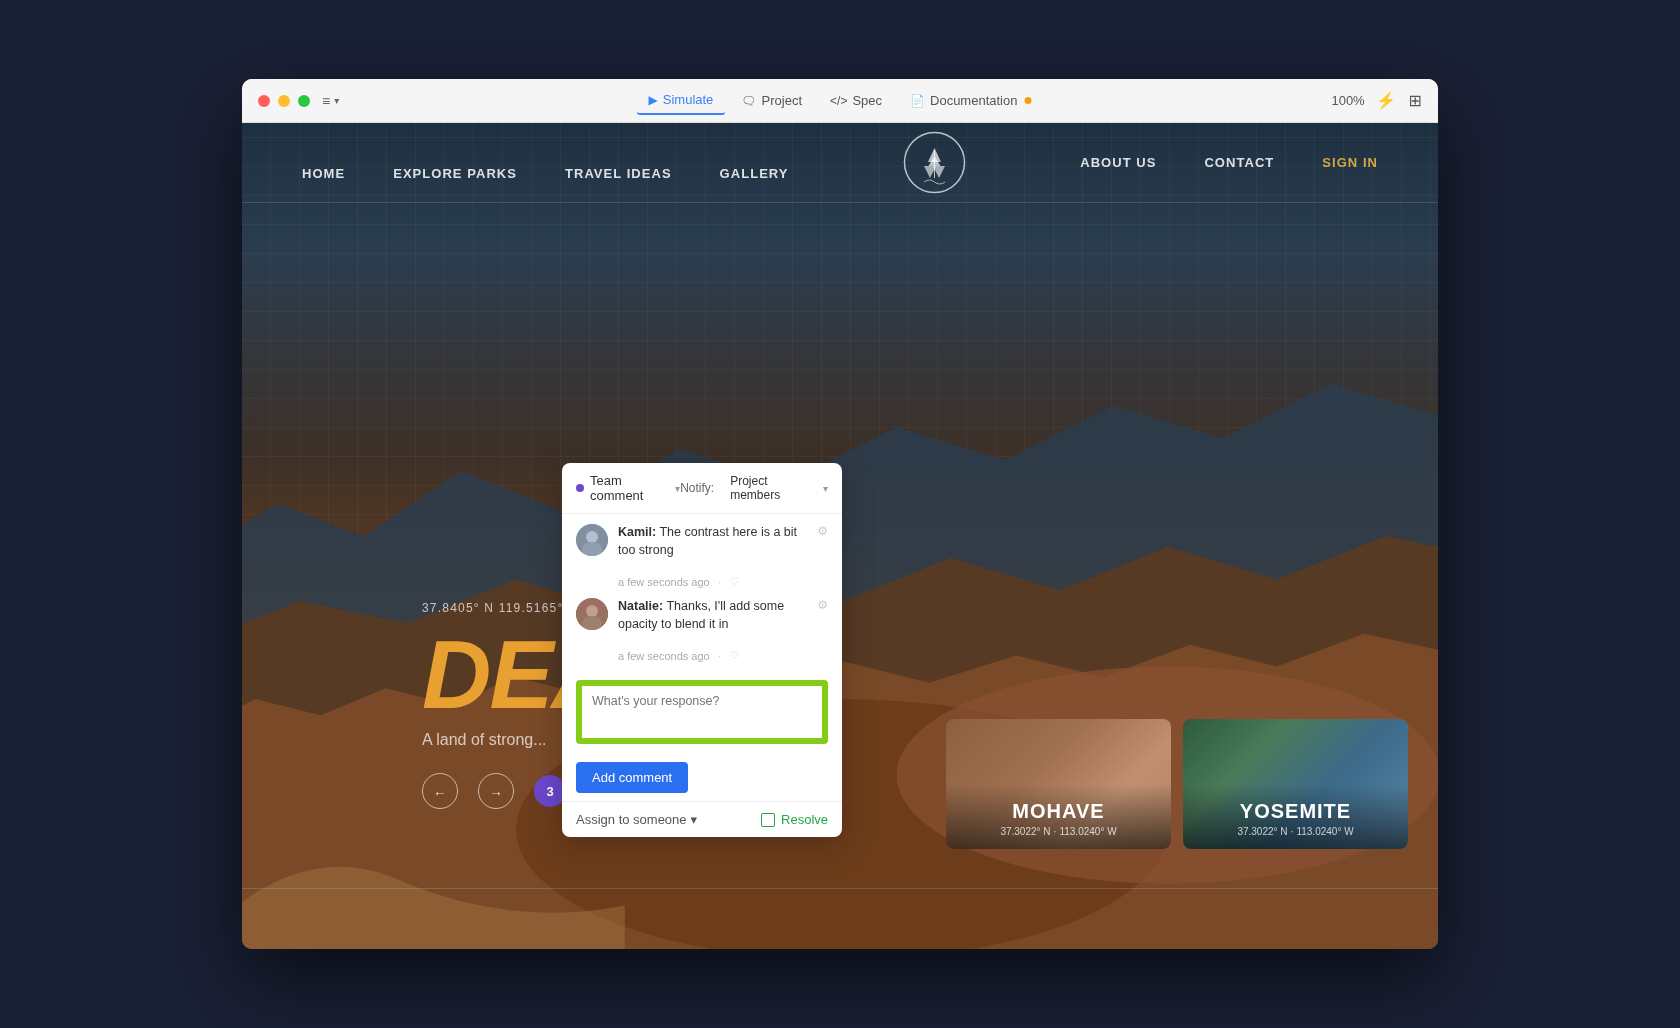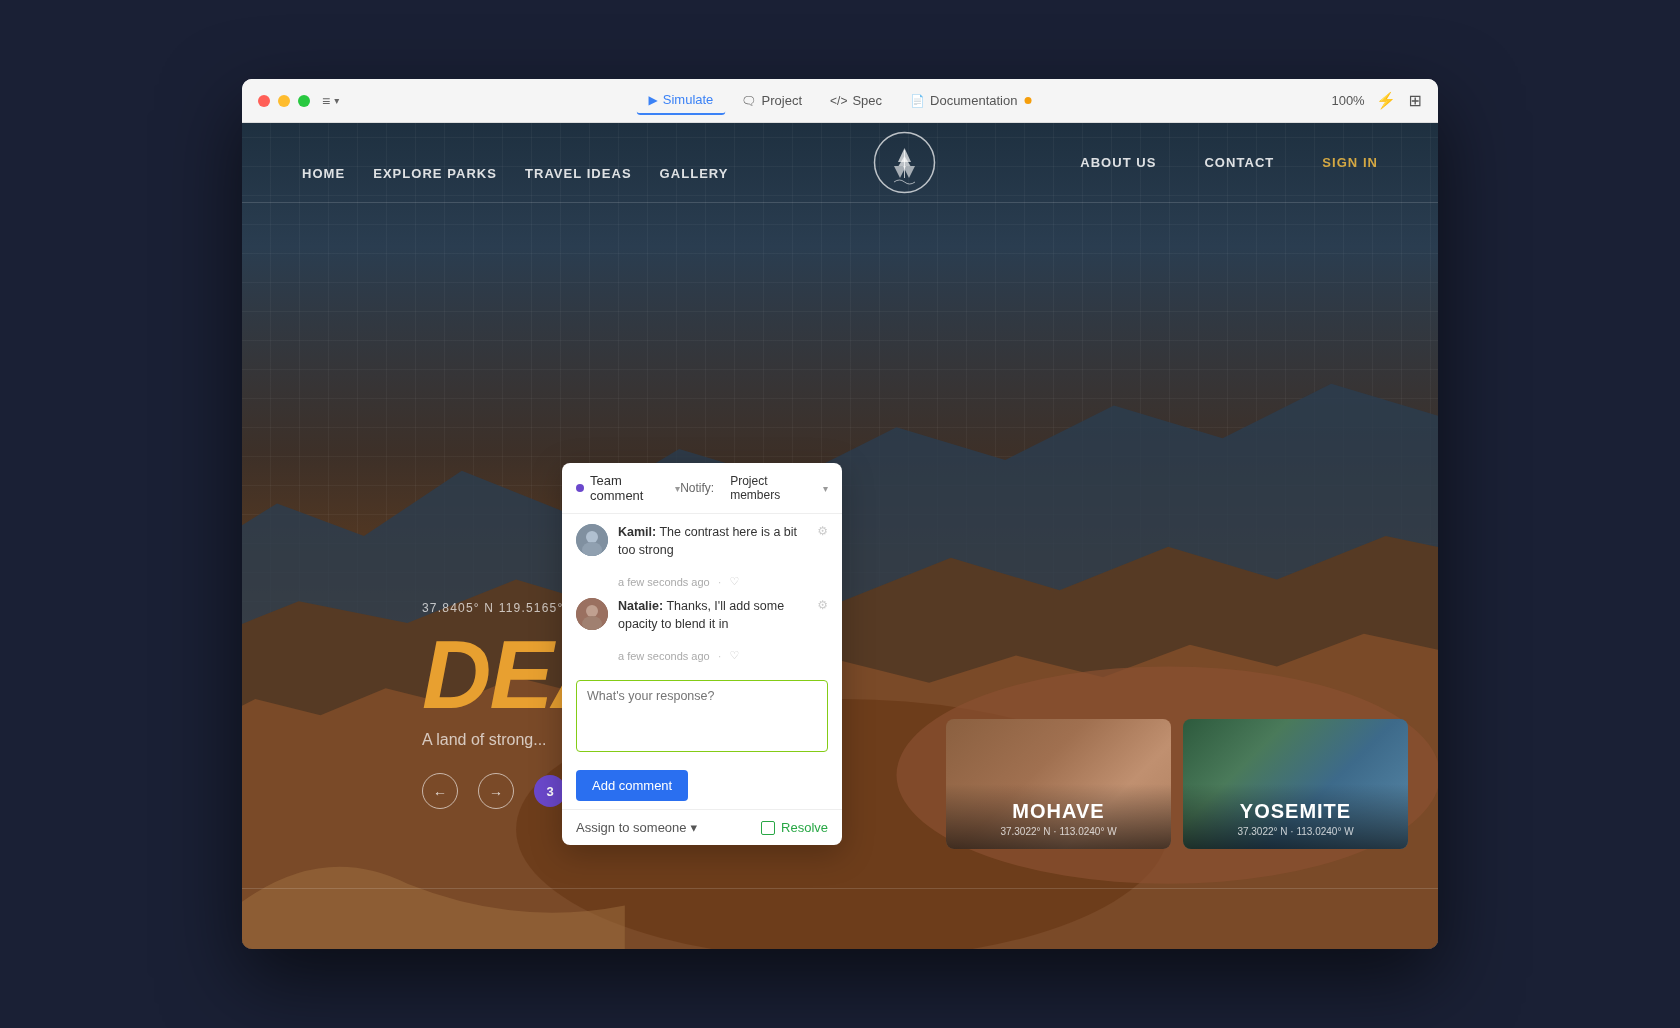--- a/index.html
+++ b/index.html
@@ -167,21 +167,21 @@
       right: 0;
       height: 80px;
       display: flex;
       align-items: center;
       justify-content: space-between;
       padding: 0 60px;
       border-bottom: 1px solid rgba(255,255,255,0.15);
     }
     .nav-left {
       display: flex;
-      gap: 28px;
+      gap: 48px;
       align-items: flex-end;
       margin-top: 22px;
     }
     .nav-right {
       display: flex;
       gap: 48px;
       align-items: center;
     }
     .nav-item {
       font-size: 13px;
@@ -426,22 +426,22 @@
       cursor: pointer;
       margin-left: auto;
     }
 
     
     .response-section {
       padding: 8px 14px;
     }
     .response-input {
       width: 100%;
-      height: 72px;
-      border: 1px solid #84cc16;
+      height: 64px;
+      border: 6px solid #84cc16;
       border-radius: 4px;
       padding: 8px 10px;
       font-size: 12.5px;
       color: #999;
       resize: none;
       outline: none;
       font-family: inherit;
     }
     .add-comment-btn {
       margin-top: 14px;

